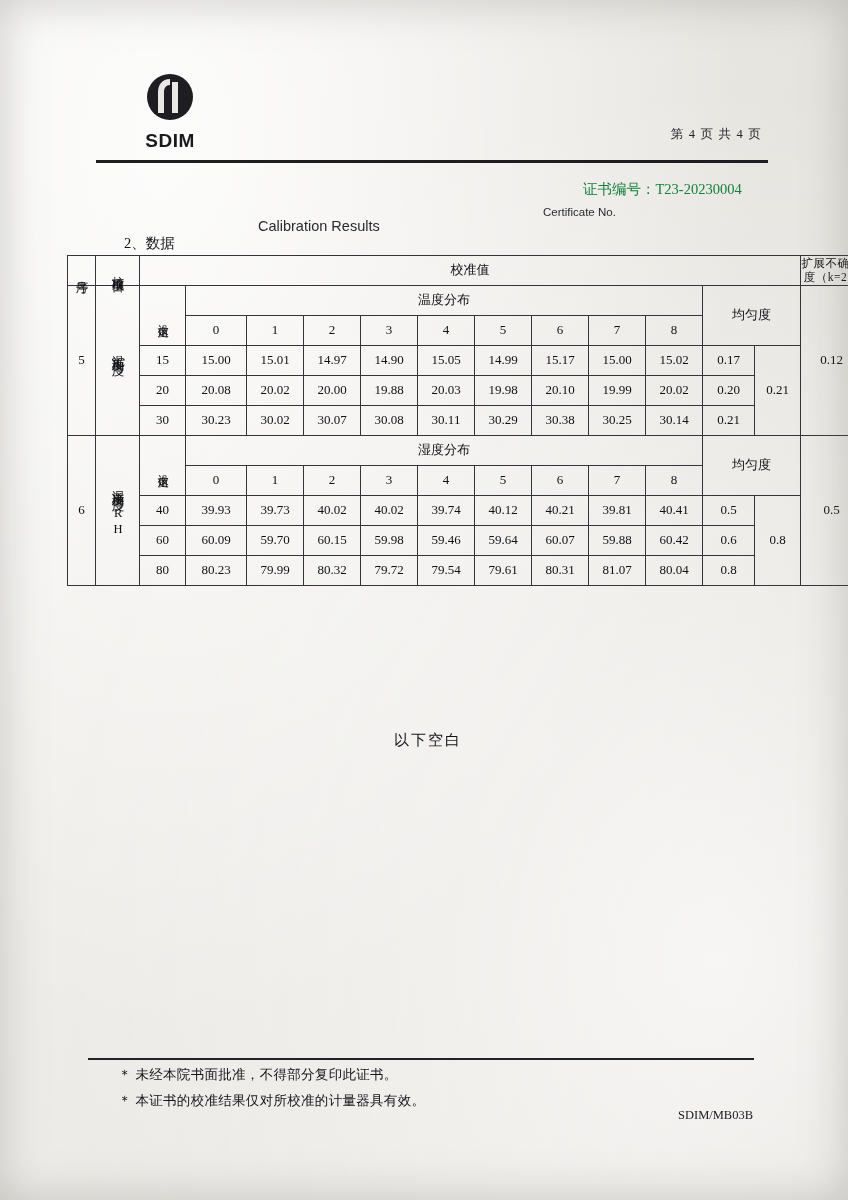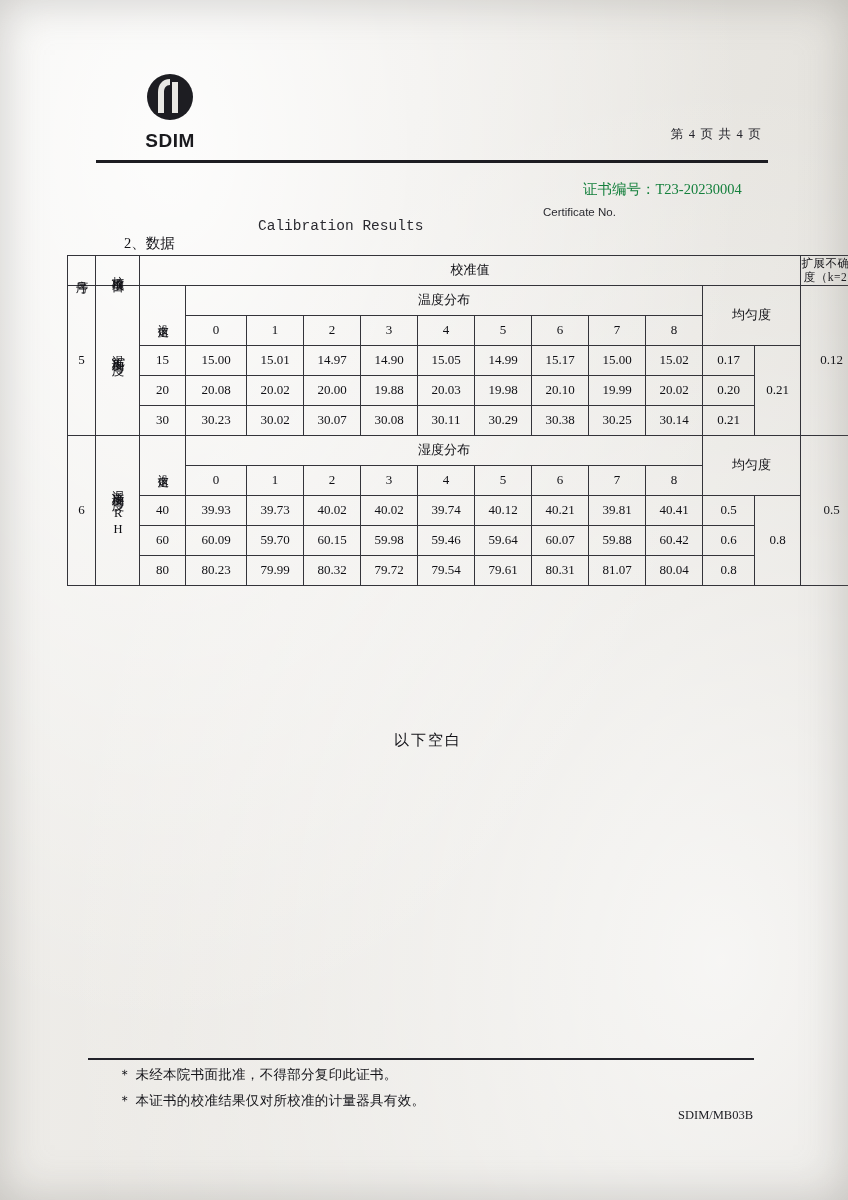--- a/index.html
+++ b/index.html
@@ -116,21 +116,21 @@
     font-weight: bold;
     letter-spacing: 9px;
     color: #101015;
     font-family: "DejaVu Serif", serif;
   }
   .result-title-en {
     position: absolute;
     left: 258px;
     top: 218px;
     font-size: 14.5px;
-    font-family: Liberation Mono, monospace;
+    font-family: Liberation Sans, sans-serif;
     color: #2a2a30;
   }
   .cert-no {
     position: absolute;
     left: 543px;
     top: 180px;
     font-size: 14.5px;
     color: #15803d;
     margin-left: 40px;
   }

